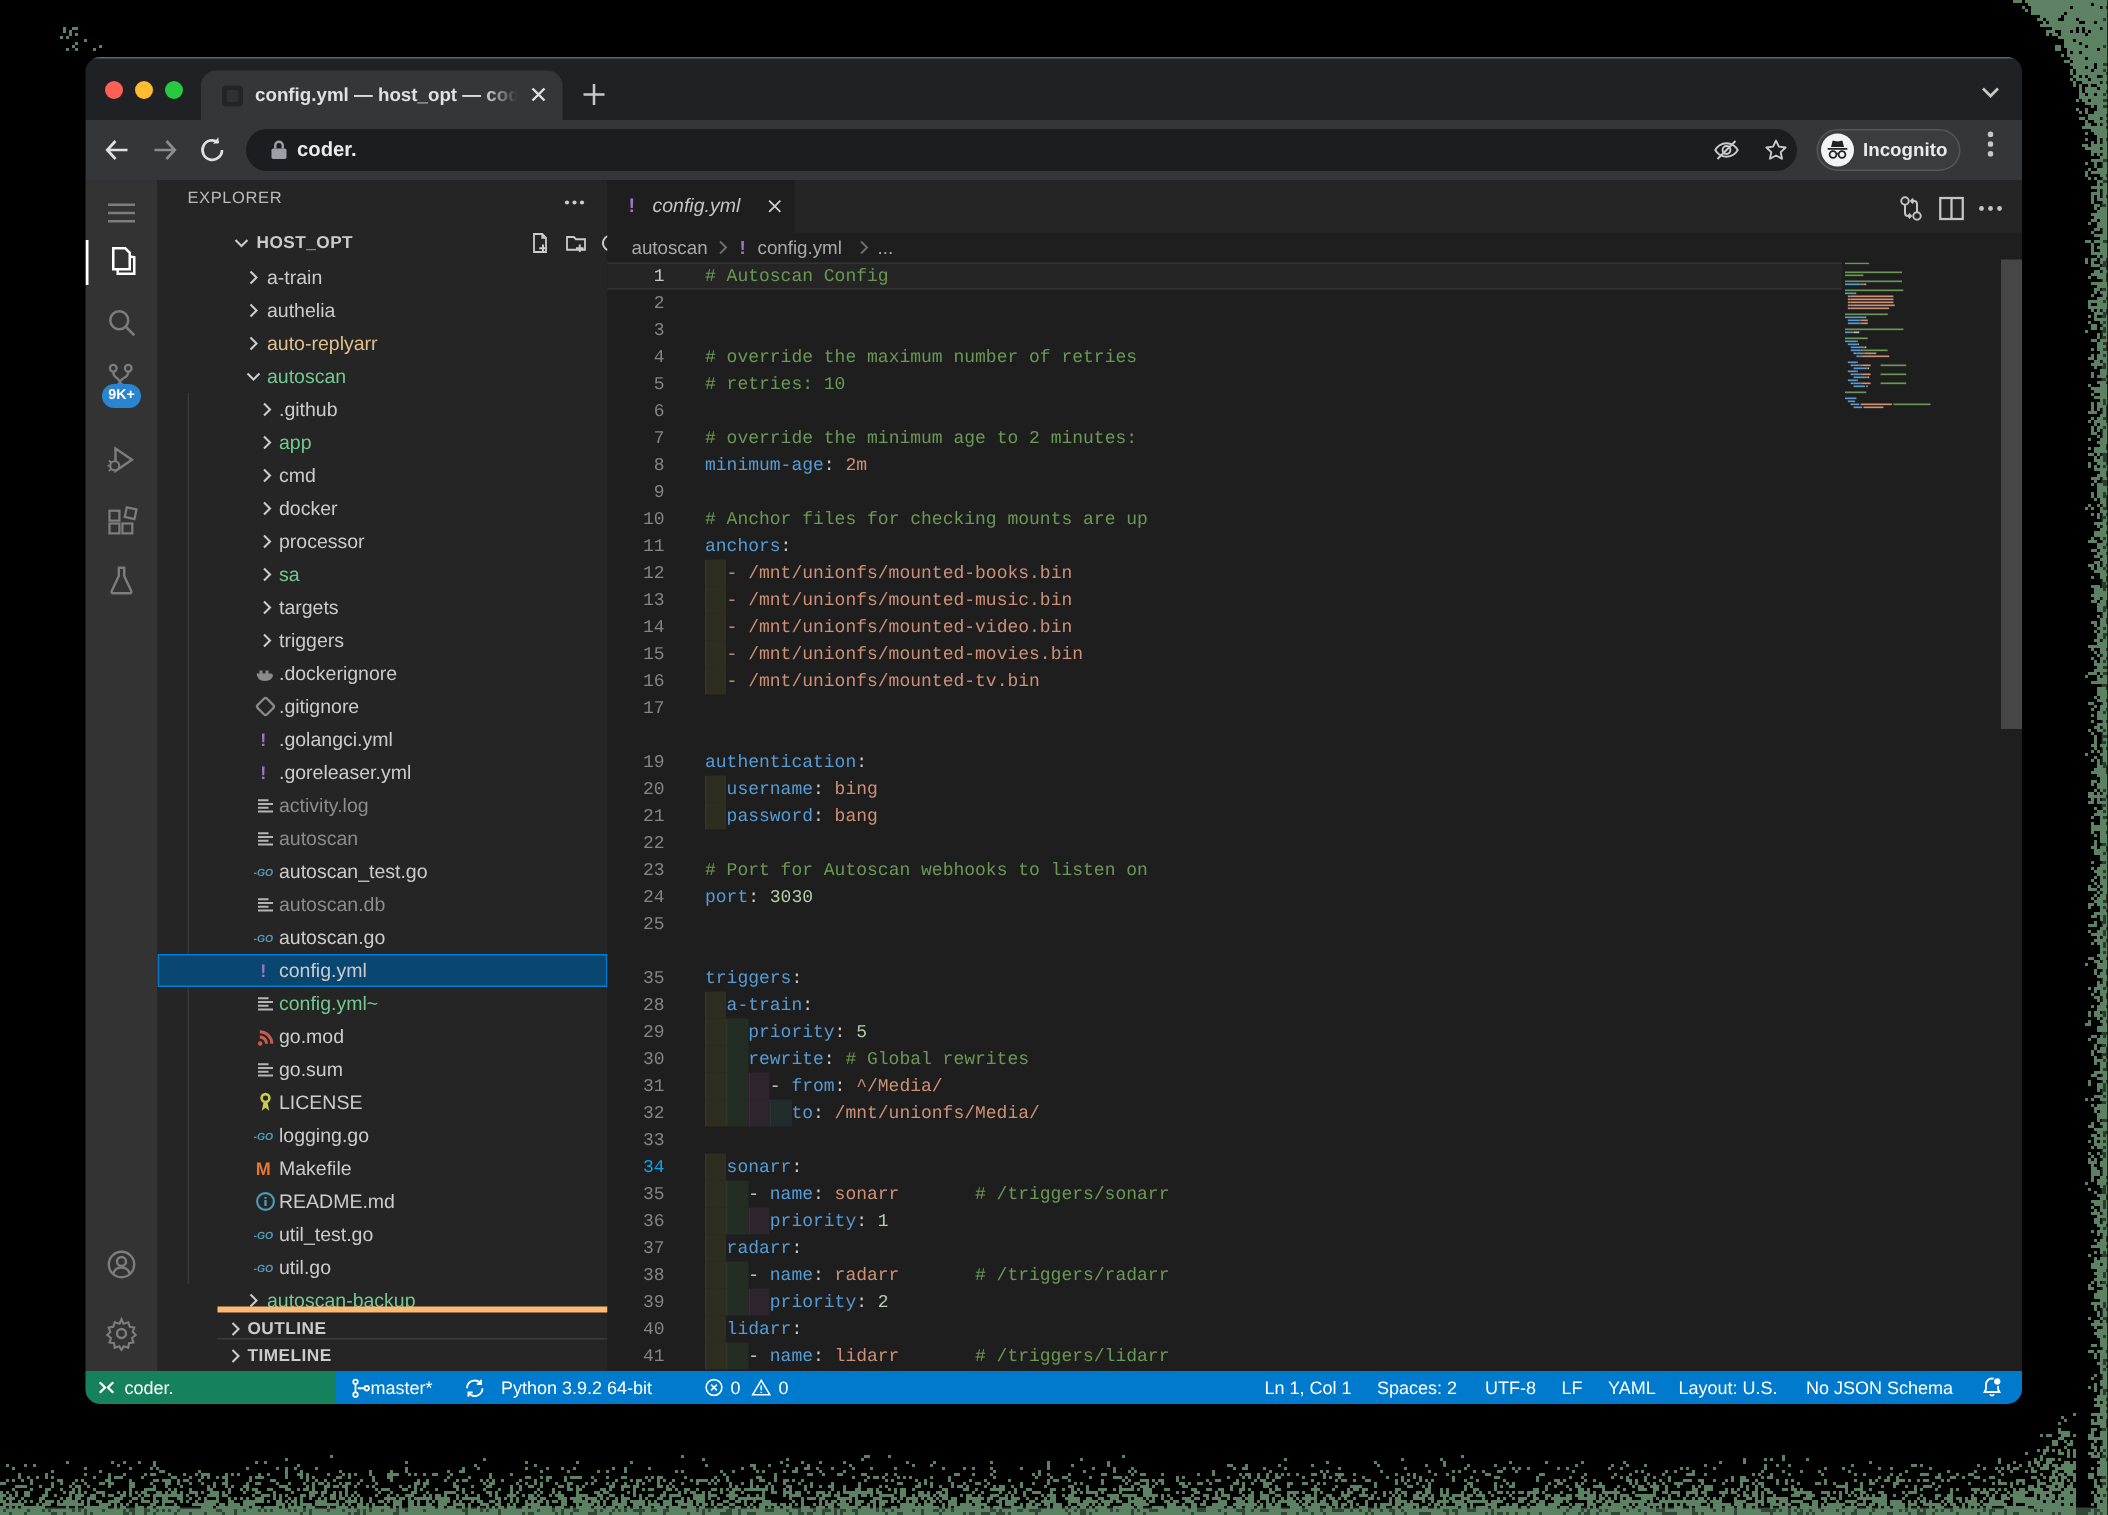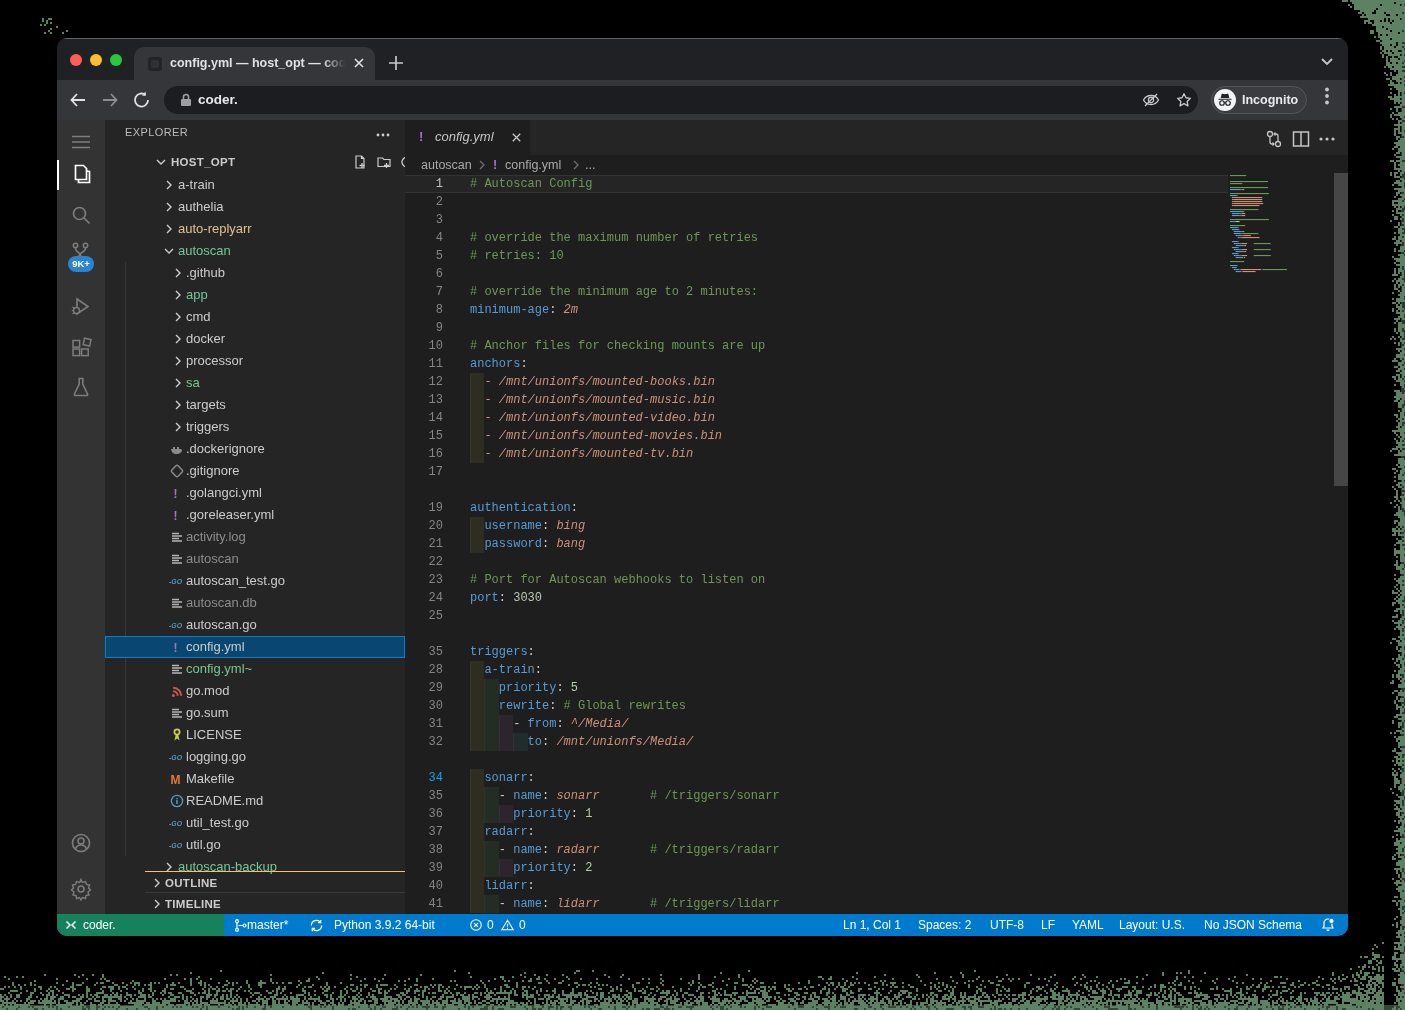--- a/index.html
+++ b/index.html
@@ -54,21 +54,21 @@
 #etab { position:absolute; left:0; top:0; width:125px; height:35px; background:#1e1e1e; color:#cfcfcf; }
 #etab .nm { position:absolute; left:30px; top:9px; font-size:13px; font-style:italic; color:#c5c5c5; }
 #etab .bang { position:absolute; left:14px; top:9px; }
 #etab .x { position:absolute; right:6px; top:10px; width:15px; height:15px; color:#cccccc; }
 #ebtns { position:absolute; right:10px; top:8px; color:#c5c5c5; }
 #crumbs { position:absolute; left:0; top:35px; width:943px; height:20px; font-size:12.5px; color:#a9a9a9; line-height:20px; }
 #code { position:absolute; left:0; top:55px; width:943px; height:739px; font-family:"Liberation Mono",monospace; font-size:12px; }
 .cl { position:absolute; left:0; width:943px; height:18px; line-height:18px; white-space:pre; }
 .ln { position:absolute; left:0; width:38px; text-align:right; color:#858585; font-family:"Liberation Mono",monospace; }
 .ct { position:absolute; left:65px; }
-.c { color:#6A9955; } .k { color:#569CD6; } .p { color:#cccccc; } .s { color:#CE9178;font-style:italic; } .n { color:#B5CEA8; }
+.c { color:#6A9955; } .k { color:#569CD6; } .p { color:#cccccc; } .s { color:#CE9178; } .n { color:#B5CEA8; }
 .ir { position:absolute; top:0; height:18px; width:14.4px; }
 .ir1 { background:rgba(255,255,64,0.07); box-shadow:inset 1px 0 rgba(255,255,255,0.045); }
 .ir2 { background:rgba(127,255,127,0.07); box-shadow:inset 1px 0 rgba(255,255,255,0.045); }
 .ir3 { background:rgba(255,127,255,0.07); box-shadow:inset 1px 0 rgba(255,255,255,0.045); }
 .ir4 { background:rgba(79,236,236,0.07); box-shadow:inset 1px 0 rgba(255,255,255,0.045); }
 #curline { position:absolute; left:0; top:0; width:823px; height:18px; background:rgba(255,255,255,0.03); border-top:1px solid #333; border-bottom:1px solid #333; }
 #minimap { position:absolute; left:823px; top:0; width:106px; height:739px; }
 #scrollbar { position:absolute; left:929px; top:-2px; width:14px; height:313px; background:#4e4e4e; opacity:0.85; }
 
 #status { position:absolute; left:0; top:794px; width:1291px; height:22px; background:#007ACC; font-size:12px; color:#ffffff; line-height:22px; white-space:nowrap; }
@@ -435,21 +435,21 @@
               </svg>
               <span class="lbl " style="left:41px">util.go</span>
             </div>
 <div class="row" style="top:736px">
               <svg class="chev" style="left:16px" viewBox="0 0 16 16">
                 <path d="M6 4 L10 8 L6 12" stroke="#ccc" stroke-width="1.4" fill="none"></path>
               </svg>
               <span class="lbl untrk" style="left:33px">autoscan-backup</span>
               <div class="dot" style="background:#4a8a60"></div>
             </div>
-<div class="row hdr" style="top:751px;border-top:1px solid #fdba74">
+<div class="row hdr" style="top:751px;border-top:4px solid #fdba74">
 <svg class="chev" style="left:4px" viewBox="0 0 16 16">
                 <path d="M6 4 L10 8 L6 12" stroke="#ccc" stroke-width="1.4" fill="none"></path>
               </svg>
 <span class="lbl" style="left:20px;color:#ccc">OUTLINE</span>
             </div>
 <div class="row hdr" style="top:772px;border-top:1px solid #3c3c3c">
 <svg class="chev" style="left:4px" viewBox="0 0 16 16">
                 <path d="M6 4 L10 8 L6 12" stroke="#ccc" stroke-width="1.4" fill="none"></path>
               </svg>
 <span class="lbl" style="left:20px;color:#ccc">TIMELINE</span>
@@ -520,20 +520,21 @@
 <div class="cl" style="top:378px"><span class="ln" style="color:#858585">22</span></div>
 <div class="cl" style="top:396px"><span class="ln" style="color:#858585">23</span><span class="ct c" style="left:65.0px"># Port for Autoscan webhooks to listen on</span></div>
 <div class="cl" style="top:414px"><span class="ln" style="color:#858585">24</span><span class="ct k" style="left:65.0px">port</span><span class="ct p" style="left:93.8px">:</span><span class="ct p" style="left:101.0px"> </span><span class="ct n" style="left:108.2px">3030</span></div>
 <div class="cl" style="top:432px"><span class="ln" style="color:#858585">25</span></div>
 <div class="cl" style="top:468px"><span class="ln" style="color:#858585">35</span><span class="ct k" style="left:65.0px">triggers</span><span class="ct p" style="left:122.6px">:</span></div>
 <div class="cl" style="top:486px"><span class="ln" style="color:#858585">28</span><div class="ir ir1" style="left:65.0px"></div><span class="ct k" style="left:79.4px">a-train</span><span class="ct p" style="left:129.8px">:</span></div>
 <div class="cl" style="top:504px"><span class="ln" style="color:#858585">29</span><div class="ir ir1" style="left:65.0px"></div><div class="ir ir2" style="left:79.4px"></div><span class="ct k" style="left:93.8px">priority</span><span class="ct p" style="left:151.4px">:</span><span class="ct p" style="left:158.6px"> </span><span class="ct n" style="left:165.8px">5</span></div>
 <div class="cl" style="top:522px"><span class="ln" style="color:#858585">30</span><div class="ir ir1" style="left:65.0px"></div><div class="ir ir2" style="left:79.4px"></div><span class="ct k" style="left:93.8px">rewrite</span><span class="ct p" style="left:144.2px">:</span><span class="ct p" style="left:151.4px"> </span><span class="ct c" style="left:158.6px"># Global rewrites</span></div>
 <div class="cl" style="top:540px"><span class="ln" style="color:#858585">31</span><div class="ir ir1" style="left:65.0px"></div><div class="ir ir2" style="left:79.4px"></div><div class="ir ir3" style="left:93.8px"></div><span class="ct p" style="left:108.2px">- </span><span class="ct k" style="left:122.6px">from</span><span class="ct p" style="left:151.4px">:</span><span class="ct p" style="left:158.6px"> </span><span class="ct s" style="left:165.8px">^/Media/</span></div>
 <div class="cl" style="top:558px"><span class="ln" style="color:#858585">32</span><div class="ir ir1" style="left:65.0px"></div><div class="ir ir2" style="left:79.4px"></div><div class="ir ir3" style="left:93.8px"></div><div class="ir ir4" style="left:108.2px"></div><span class="ct k" style="left:122.6px">to</span><span class="ct p" style="left:137.0px">:</span><span class="ct p" style="left:144.2px"> </span><span class="ct s" style="left:151.4px">/mnt/unionfs/Media/</span></div>
+<div class="cl" style="top:576px"><span class="ln" style="color:#858585">33</span></div>
 <div class="cl" style="top:594px"><span class="ln" style="color:#0ea5e9">34</span><div class="ir ir1" style="left:65.0px"></div><span class="ct k" style="left:79.4px">sonarr</span><span class="ct p" style="left:122.6px">:</span></div>
 <div class="cl" style="top:612px"><span class="ln" style="color:#858585">35</span><div class="ir ir1" style="left:65.0px"></div><div class="ir ir2" style="left:79.4px"></div><span class="ct p" style="left:93.8px">- </span><span class="ct k" style="left:108.2px">name</span><span class="ct p" style="left:137.0px">:</span><span class="ct p" style="left:144.2px"> </span><span class="ct s" style="left:151.4px">sonarr</span><span class="ct c" style="left:245.0px"># /triggers/sonarr</span></div>
 <div class="cl" style="top:630px"><span class="ln" style="color:#858585">36</span><div class="ir ir1" style="left:65.0px"></div><div class="ir ir2" style="left:79.4px"></div><div class="ir ir3" style="left:93.8px"></div><span class="ct k" style="left:108.2px">priority</span><span class="ct p" style="left:165.8px">:</span><span class="ct p" style="left:173.0px"> </span><span class="ct n" style="left:180.2px">1</span></div>
 <div class="cl" style="top:648px"><span class="ln" style="color:#858585">37</span><div class="ir ir1" style="left:65.0px"></div><span class="ct k" style="left:79.4px">radarr</span><span class="ct p" style="left:122.6px">:</span></div>
 <div class="cl" style="top:666px"><span class="ln" style="color:#858585">38</span><div class="ir ir1" style="left:65.0px"></div><div class="ir ir2" style="left:79.4px"></div><span class="ct p" style="left:93.8px">- </span><span class="ct k" style="left:108.2px">name</span><span class="ct p" style="left:137.0px">:</span><span class="ct p" style="left:144.2px"> </span><span class="ct s" style="left:151.4px">radarr</span><span class="ct c" style="left:245.0px"># /triggers/radarr</span></div>
 <div class="cl" style="top:684px"><span class="ln" style="color:#858585">39</span><div class="ir ir1" style="left:65.0px"></div><div class="ir ir2" style="left:79.4px"></div><div class="ir ir3" style="left:93.8px"></div><span class="ct k" style="left:108.2px">priority</span><span class="ct p" style="left:165.8px">:</span><span class="ct p" style="left:173.0px"> </span><span class="ct n" style="left:180.2px">2</span></div>
 <div class="cl" style="top:702px"><span class="ln" style="color:#858585">40</span><div class="ir ir1" style="left:65.0px"></div><span class="ct k" style="left:79.4px">lidarr</span><span class="ct p" style="left:122.6px">:</span></div>
 <div class="cl" style="top:720px"><span class="ln" style="color:#858585">41</span><div class="ir ir1" style="left:65.0px"></div><div class="ir ir2" style="left:79.4px"></div><span class="ct p" style="left:93.8px">- </span><span class="ct k" style="left:108.2px">name</span><span class="ct p" style="left:137.0px">:</span><span class="ct p" style="left:144.2px"> </span><span class="ct s" style="left:151.4px">lidarr</span><span class="ct c" style="left:245.0px"># /triggers/lidarr</span></div>
             <div id="minimap">
               <svg width="106" height="739" viewBox="0 0 106 739" style="position:absolute;left:2px;top:0">

